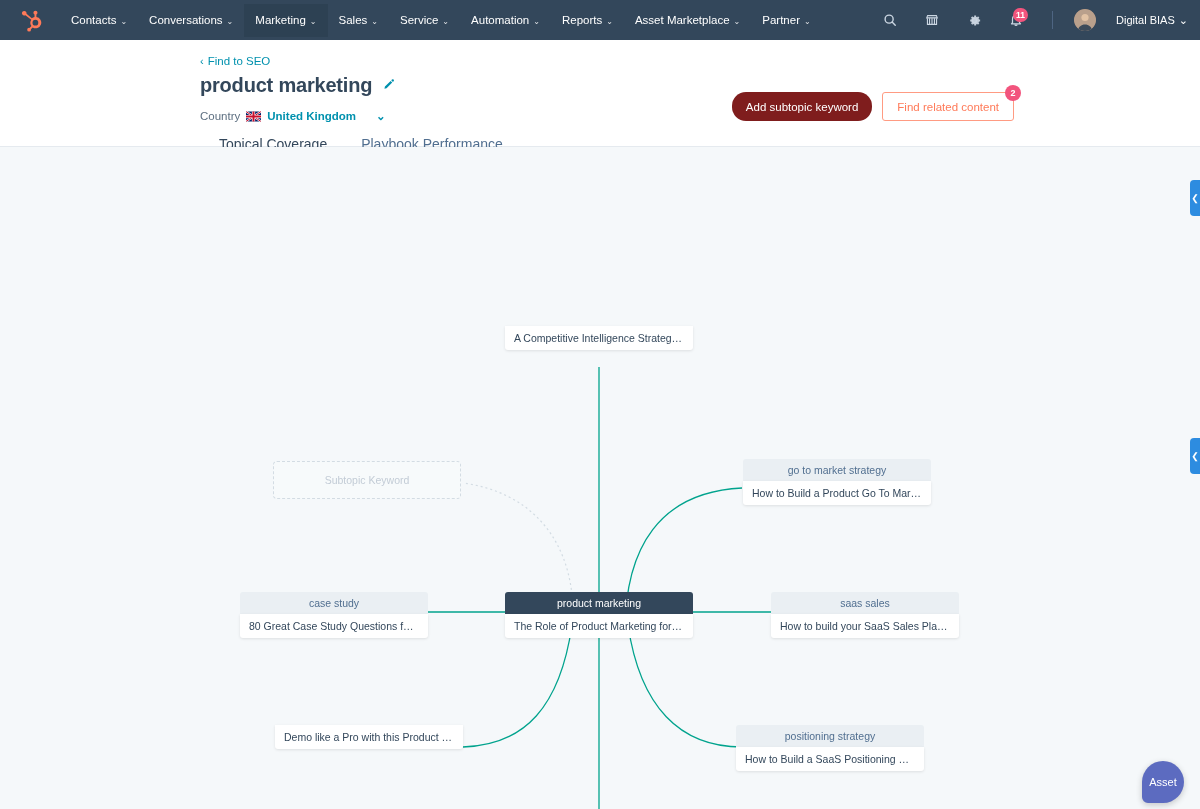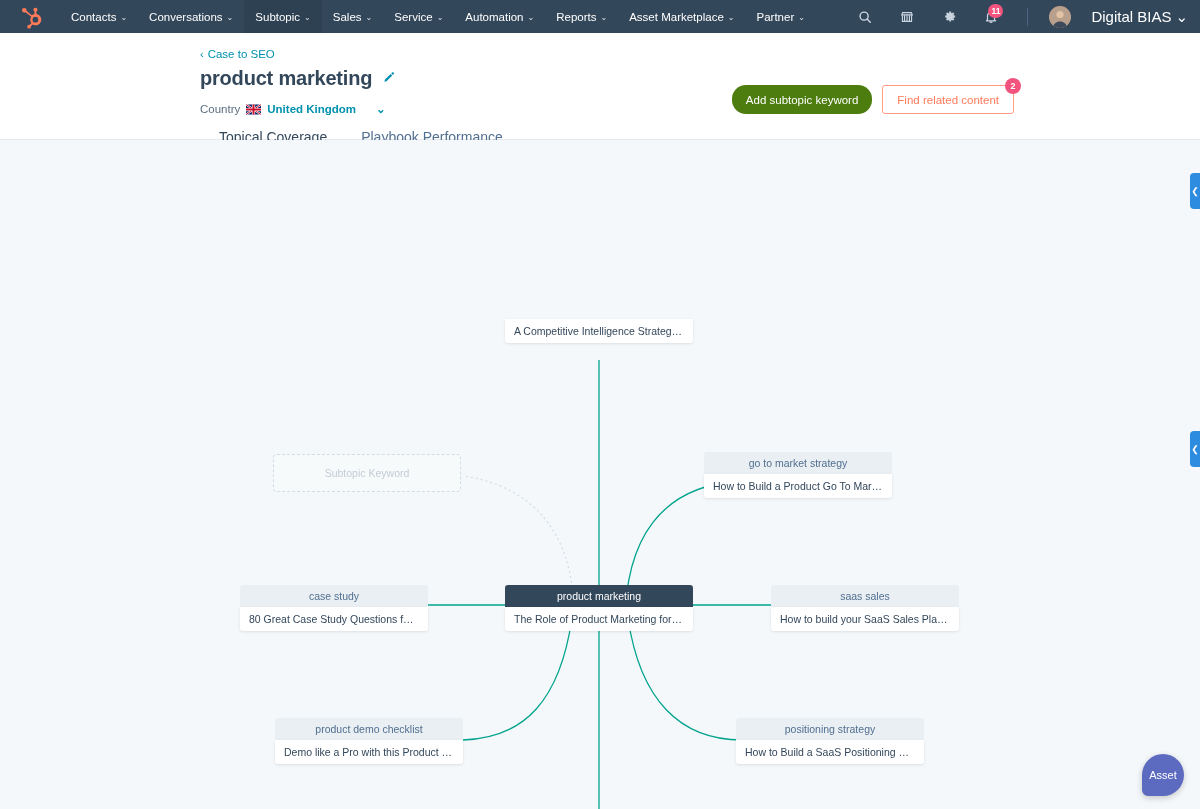--- a/index.html
+++ b/index.html
@@ -6,21 +6,21 @@
   * { box-sizing: border-box; margin: 0; padding: 0; }
   html, body {
     width: 1200px; height: 809px;
     font-family: "Liberation Sans", sans-serif;
     background: #f5f8fa;
     overflow: hidden;
   }
 
   
   .topnav {
-    height: 33px; background: #33475b; display: flex;
+    height: 40px; background: #33475b; display: flex;
     align-items: center; padding: 0 12px 0 18px; position: relative; z-index: 40;
   }
   .hs-logo { width: 26px; height: 26px; display:flex; align-items:center; justify-content:center; margin-right: 16px; }
   .nav-items { display: flex; align-items: center; height: 33px; }
   .nav-item {
     color: #ffffff; font-size: 11.5px; padding: 0 11px; height: 33px;
     display: flex; align-items: center; gap: 4px; cursor: pointer; white-space: nowrap;
   }
   .nav-item.active { background: #2d4153; }
   .nav-item .caret { font-size: 8px; opacity: .85; transform: translateY(1px); }
@@ -29,21 +29,21 @@
     width: 30px; height: 33px; display: flex; align-items: center; justify-content: center;
     cursor: pointer; color: #cbd6e2; position: relative;
   }
   .badge-notif {
     position: absolute; top: 4px; right: 3px; background: #f2547d; color:#fff;
     border-radius: 9px; min-width: 15px; height: 14px; font-size: 8.5px;
     display:flex; align-items:center; justify-content:center; padding: 0 3px; font-weight: 600;
   }
   .nav-divider { width:1px; height:18px; background:#4e6582; margin: 0 9px; }
   .avatar-wrap { position:relative; width:22px;height:22px; border-radius:50%; overflow:hidden; background:#9c8373; }
-  .user-name { color:#fff; font-size: 15px; margin-left: 8px; display:flex; align-items:center; gap:4px; cursor:pointer;}
+  .user-name { color:#fff; font-size: 11px; margin-left: 8px; display:flex; align-items:center; gap:4px; cursor:pointer;}
 
   
   .page-header {
     background: #ffffff; border-bottom: 1px solid #e5eaef;
     padding: 11px 24px 0 24px; position: relative; height: 107px;
   }
   .back-link { color: #0091ae; font-size: 11.5px; cursor: pointer; display:inline-flex; align-items:center; gap:4px; margin-left: 176px;}
   .back-link .chev { font-size: 11px; }
   .title-row { display:flex; align-items:center; gap:10px; margin: 5px 0 0 176px; }
   .page-title { font-size: 20px; color: #33475b; font-weight: 600; letter-spacing: -0.2px;}
@@ -57,21 +57,21 @@
   }
   .tab.active { color: #33475b; font-weight: 400; }
   .tab.active::after {
     content:""; position:absolute; left:-17px; right:-17px; bottom:0; height: 3px; background:#33475b;
   }
   .header-actions { position:absolute; right: 186px; top: 52px; display:flex; gap: 10px; }
   .btn {
     font-size: 11.5px; border-radius: 3px; padding: 0 14px; height: 29px;
     display:flex; align-items:center; justify-content:center; cursor:pointer; white-space:nowrap;
   }
-  .btn-primary { background: #4d7c0f; color:#fff; font-weight: 500; border-radius: 14px; }
+  .btn-primary { background: #7f1d1d; color:#fff; font-weight: 500; border-radius: 14px; }
   .btn-secondary { background:#fff; color:#ff7a59; border:1px solid #ff9b82; position:relative; }
   .btn-badge {
     position:absolute; top:-8px; right:-8px; background:#f2547d; color:#fff;
     border-radius:50%; width:16px; height:16px; font-size:9px; font-weight:600;
     display:flex; align-items:center; justify-content:center;
   }
 
   
   .canvas { position: relative; width: 1200px; height: 669px; background:#f5f8fa; overflow:hidden; }
   .canvas svg.wires { position:absolute; left:0; top:0; width:1200px; height:669px; }
@@ -122,21 +122,21 @@
   <div class="nav-items">
     <div class="nav-item">
       <span>Contacts</span>
       <span class="caret">⌄</span>
     </div>
     <div class="nav-item">
       <span>Conversations</span>
       <span class="caret">⌄</span>
     </div>
     <div class="nav-item active">
-      <span>Subtopic</span>
+      <span>Marketing</span>
       <span class="caret">⌄</span>
     </div>
     <div class="nav-item">
       <span>Sales</span>
       <span class="caret">⌄</span>
     </div>
     <div class="nav-item">
       <span>Service</span>
       <span class="caret">⌄</span>
     </div>
@@ -198,21 +198,21 @@
     <div class="user-name">
       <span>Digital BIAS</span>
       <span class="caret">⌄</span>
     </div>
   </div>
 </div>
 
 <div class="page-header">
   <div class="back-link">
     <span class="chev">‹</span>
-    <span>Case to SEO</span>
+    <span>Find to SEO</span>
   </div>
 
   <div class="title-row">
     <div class="page-title">product marketing</div>
     <span class="pencil">
       <svg width="13" height="13" viewBox="0 0 16 16" fill="#0091ae">
         <path d="M12.3 1.9a1.4 1.4 0 0 1 2 2l-.9.9-2-2 .9-.9zM10.6 3.6l2 2-7 7-2.6.6.6-2.6 7-7z"></path>
       </svg>
     </span>
   </div>
@@ -276,42 +276,41 @@
   </svg>
 
   <div class="placeholder" style="left:273px; top:314px;">
     <span>Subtopic Keyword</span>
   </div>
 
   <div class="node" style="left:505px; top:179px;">
     <div class="nbody">A Competitive Intelligence Strategy for ...</div>
   </div>
 
-  <div class="node" style="left:704px; top:312px;">
+  <div class="node" style="left:743px; top:312px;">
     <div class="nhead">go to market strategy</div>
     <div class="nbody">How to Build a Product Go To Market St...</div>
   </div>
 
   <div class="node" style="left:240px; top:445px;">
     <div class="nhead">case study</div>
     <div class="nbody">80 Great Case Study Questions for your...</div>
   </div>
 
   <div class="node core" style="left:505px; top:445px;">
     <div class="nhead">product marketing</div>
     <div class="nbody">The Role of Product Marketing for SaaS ...</div>
   </div>
 
   <div class="node" style="left:771px; top:445px;">
     <div class="nhead">saas sales</div>
     <div class="nbody">How to build your SaaS Sales Playbook</div>
   </div>
 
   <div class="node" style="left:275px; top:578px;">
-    <div class="nhead">product demo checklist</div>
     <div class="nbody">Demo like a Pro with this Product Demo...</div>
   </div>
 
   <div class="node" style="left:736px; top:578px;">
     <div class="nhead">positioning strategy</div>
     <div class="nbody">How to Build a SaaS Positioning Strategy</div>
   </div>
 
   <div class="edge-tab" style="top:33px;">
     <span class="glyph">❮</span>

